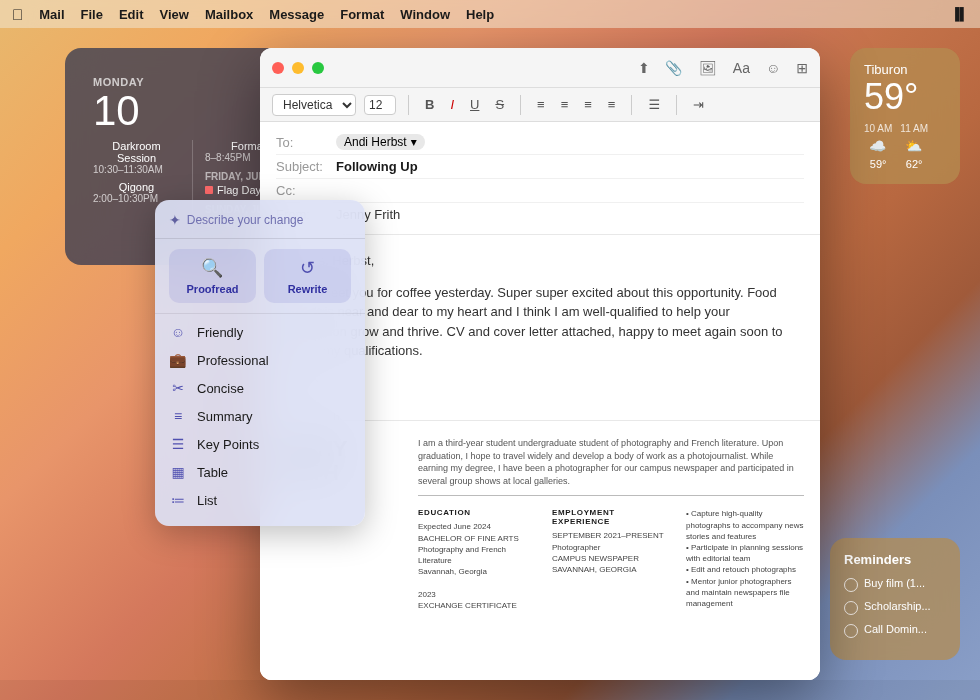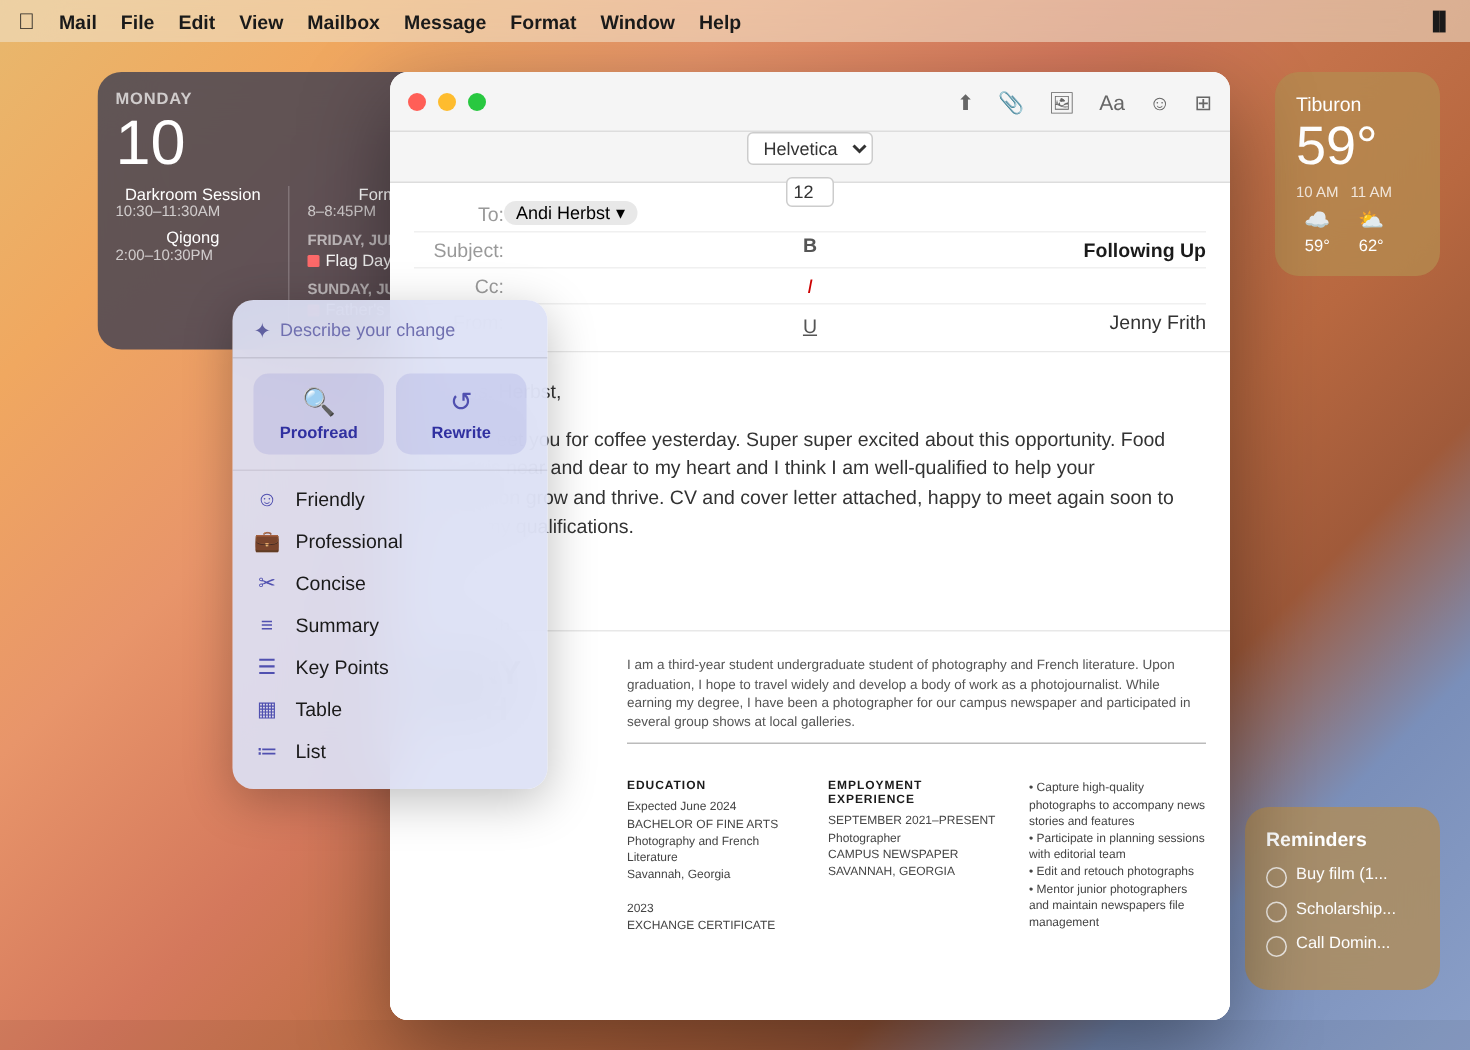--- a/index.html
+++ b/index.html
@@ -81,21 +81,21 @@
 
     
     .calendar-widget {
       position: absolute;
       top: 48px;
       left: 65px;
       width: 255px;
       background: rgba(50, 55, 80, 0.75);
       backdrop-filter: blur(20px);
       border-radius: 16px;
-      padding: 12px;
+      padding: 28px;
       z-index: 10;
       color: white;
     }
 
     .cal-header {
       font-size: 11px;
       font-weight: 600;
       color: rgba(255,255,255,0.7);
       letter-spacing: 0.05em;
       text-transform: uppercase;
@@ -311,21 +311,20 @@
     
     .mail-toolbar {
       height: 34px;
       background: #f5f5f5;
       border-bottom: 1px solid #ddd;
       display: flex;
       align-items: center;
       padding: 0 12px;
       gap: 8px;
       flex-shrink: 0;
-      flex-direction: column;
     }
 
     .toolbar-select {
       font-size: 12px;
       padding: 2px 6px;
       border: 1px solid #ccc;
       border-radius: 4px;
       background: white;
       color: #333;
     }
@@ -363,21 +362,20 @@
       border-bottom: 1px solid #e8e8e8;
       flex-shrink: 0;
     }
 
     .mail-field {
       display: flex;
       align-items: center;
       padding: 4px 0;
       border-bottom: 1px solid #f0f0f0;
       font-size: 13px;
-      text-align: right;
     }
 
     .mail-field:last-child { border-bottom: none; }
 
     .field-label {
       color: #999;
       width: 60px;
       flex-shrink: 0;
     }
 
@@ -731,21 +729,21 @@
   <div class="resume-attachment">
     <div class="resume-content">
       <div style="flex-shrink:0; width:110px;">
         <div class="resume-name">
           <span>JENNY</span><br>
           <span>FRITH</span>
         </div>
       </div>
       <div style="flex:1; padding-left:12px;">
         <p class="resume-bio">I am a third-year student undergraduate student of photography and French literature. Upon graduation, I hope to travel widely and develop a body of work as a photojournalist. While earning my degree, I have been a photographer for our campus newspaper and participated in several group shows at local galleries.</p>
-        <div style="border-top:1px solid #bbb; margin-top:8px; padding-top:23px; display:flex; gap:16px;">
+        <div style="border-top:1px solid #bbb; margin-top:8px; padding-top:12px; display:flex; gap:16px;">
           <div style="flex:1;">
             <div class="resume-section-title">EDUCATION</div>
             <div class="resume-section-text" style="white-space:pre-line;">Expected June 2024
 BACHELOR OF FINE ARTS
 Photography and French Literature
 Savannah, Georgia
 
 2023
 EXCHANGE CERTIFICATE</div>
           </div>

